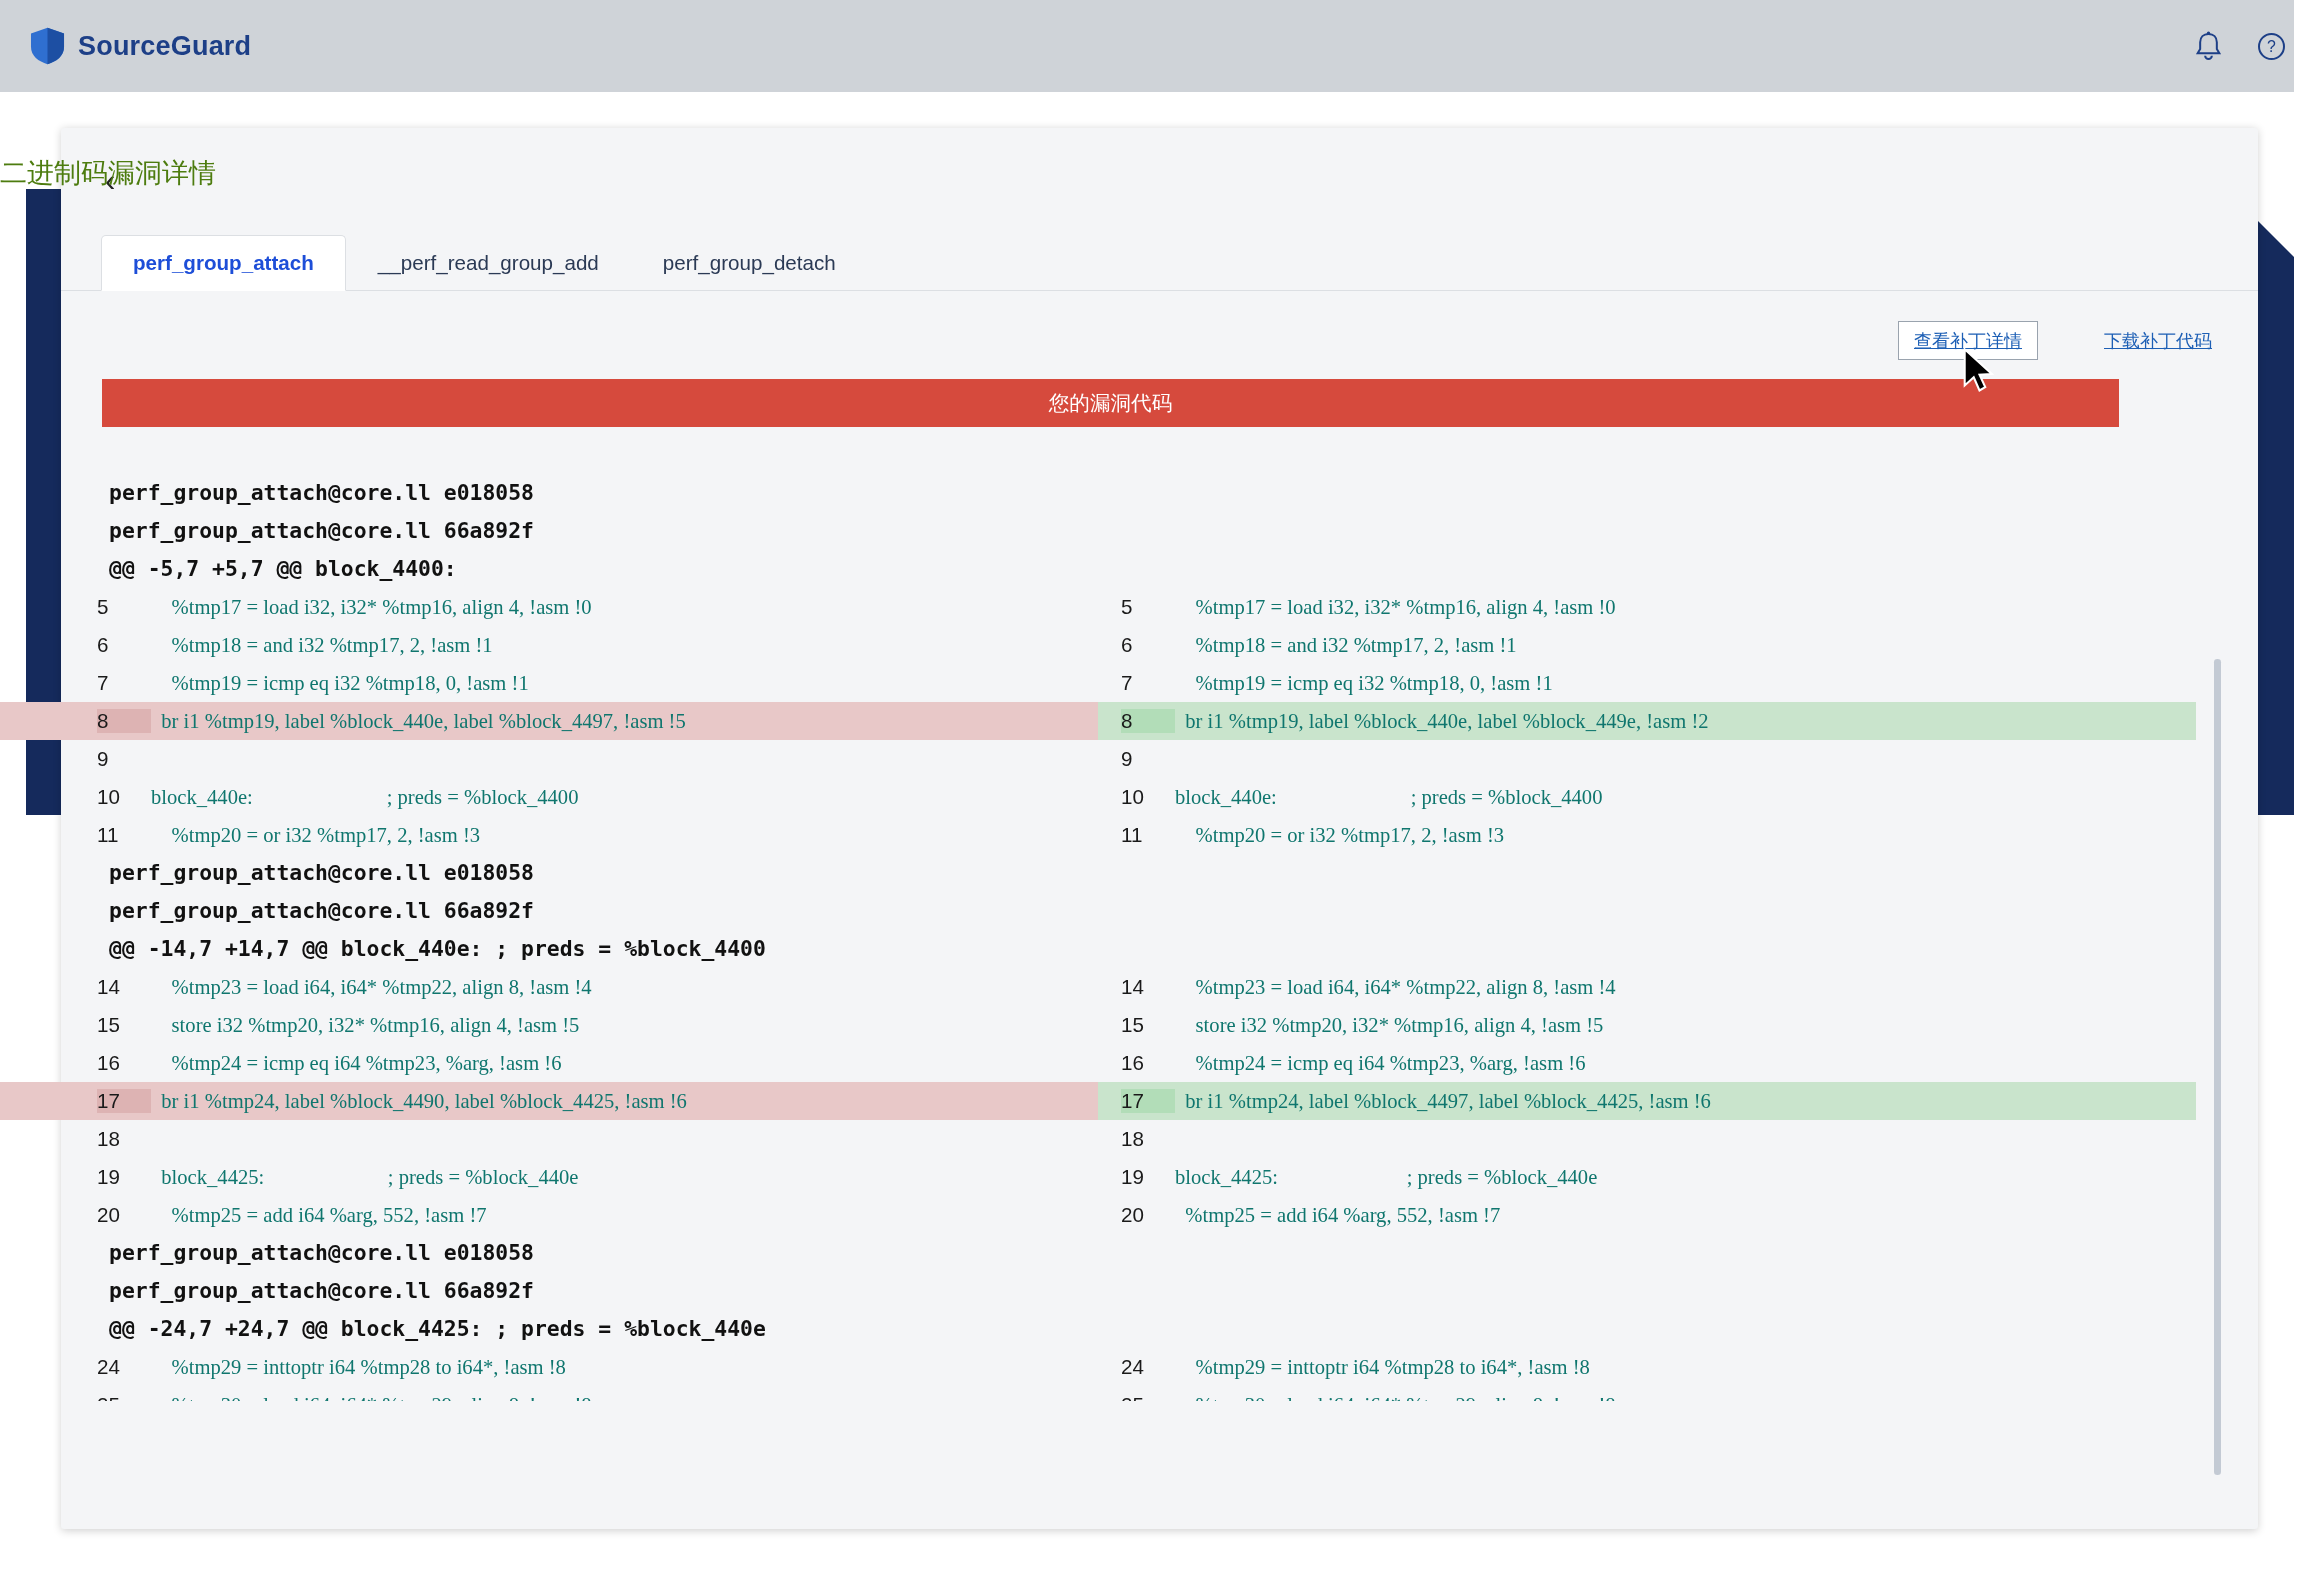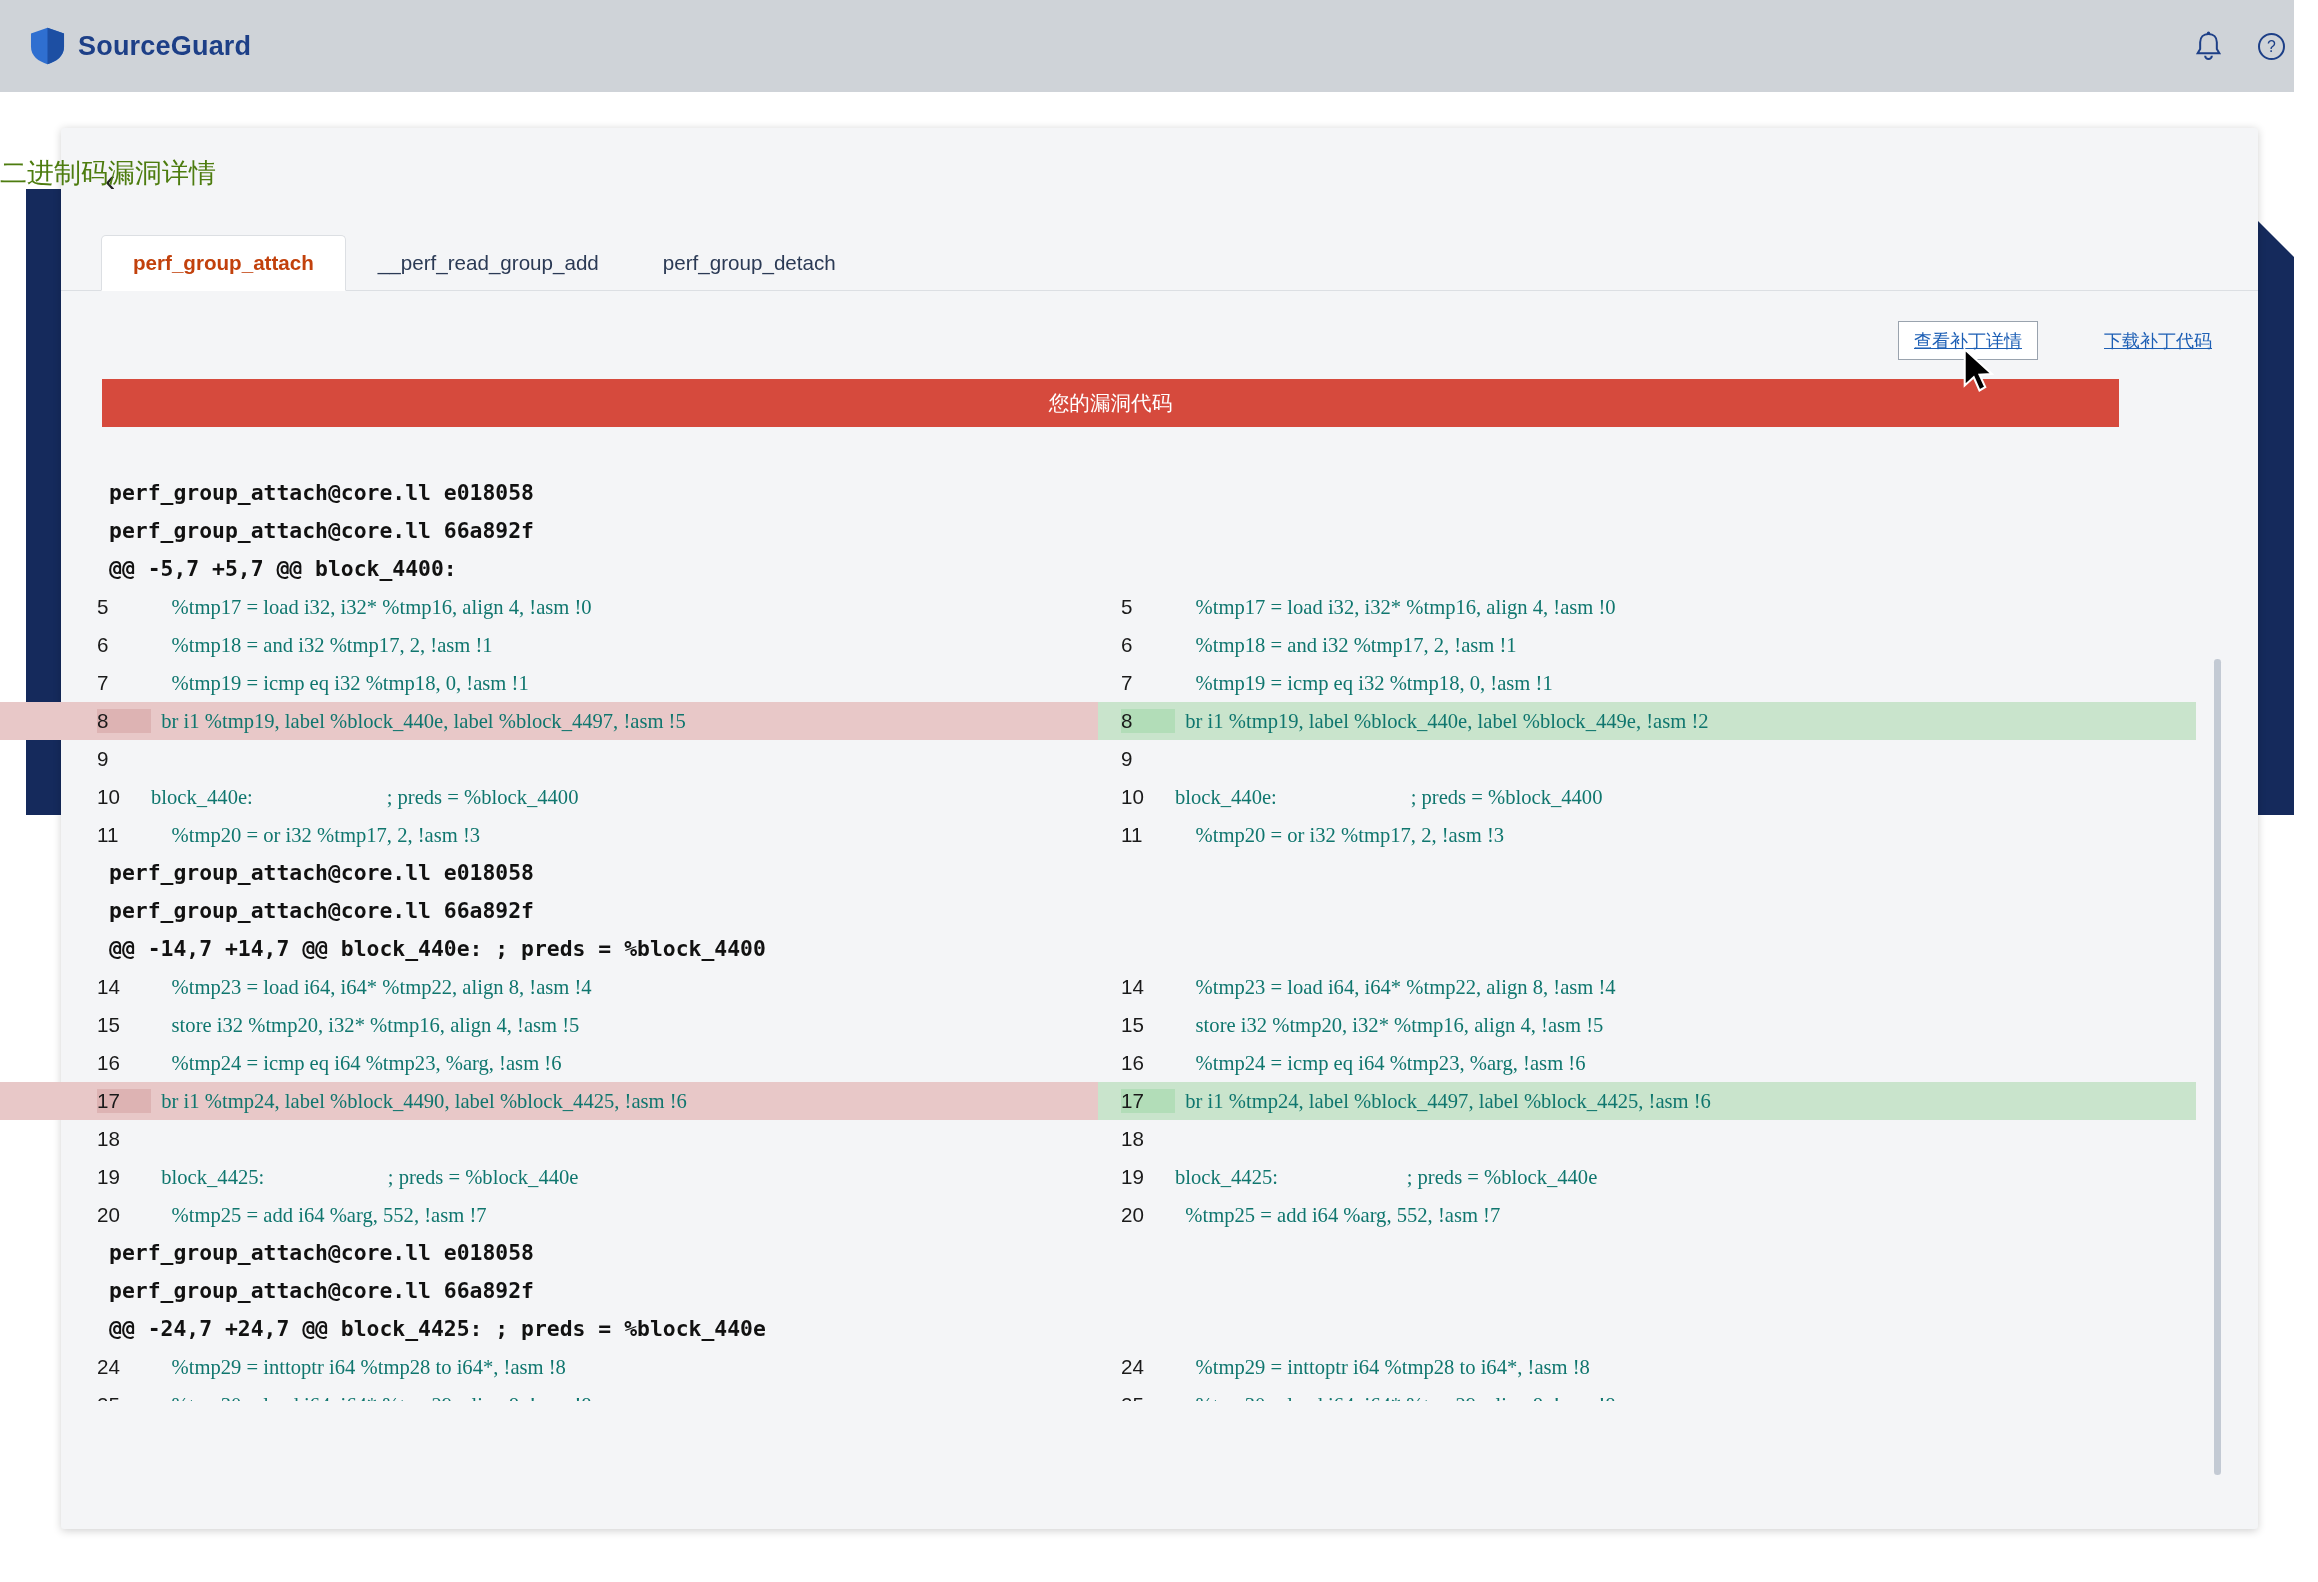--- a/index.html
+++ b/index.html
@@ -94,21 +94,21 @@
     cursor: pointer;
     border: 1.6px solid transparent;
     background: transparent;
   }
   .tab.active {
     background: #ffffff;
     border: 1.6px solid #dcdfe3;
     border-bottom: 1.6px solid #ffffff;
     border-radius: 5px 5px 0 0;
     font-weight: bold;
-    color: #c2410c;
+    color: #1d4ed8;
     margin-bottom: -1.6px;
   }
 
   
   .actions {
     position: absolute; right: 82px; top: 321px;
     display: flex; align-items: center; gap: 66px;
   }
   .action-link {
     font-size: 18px;

